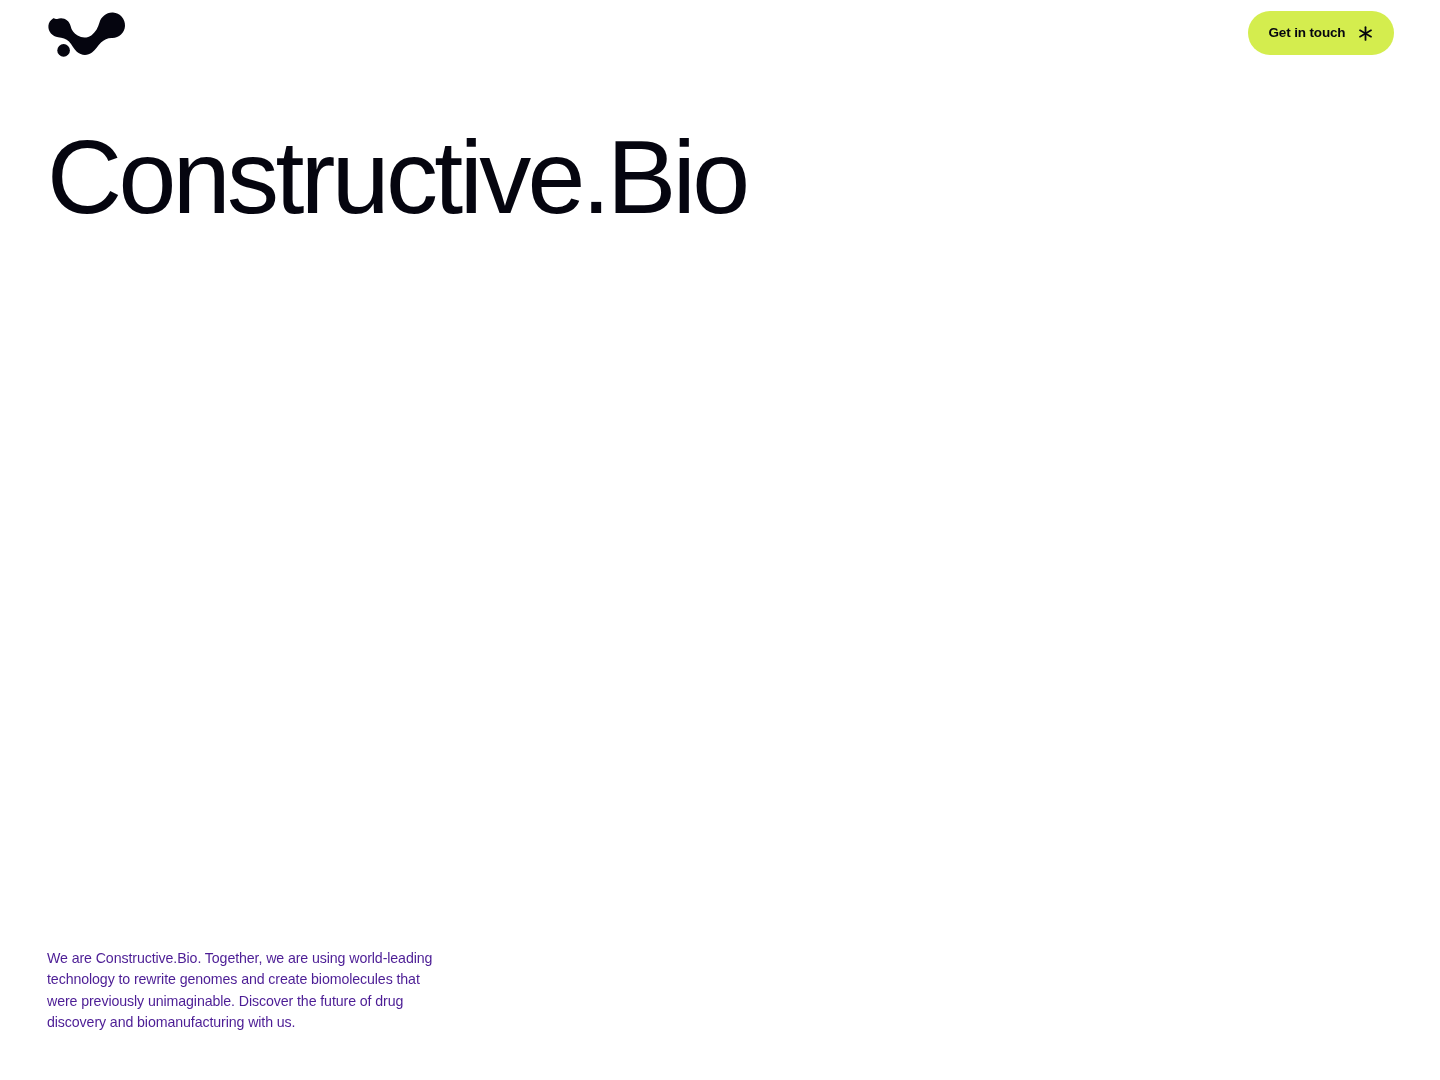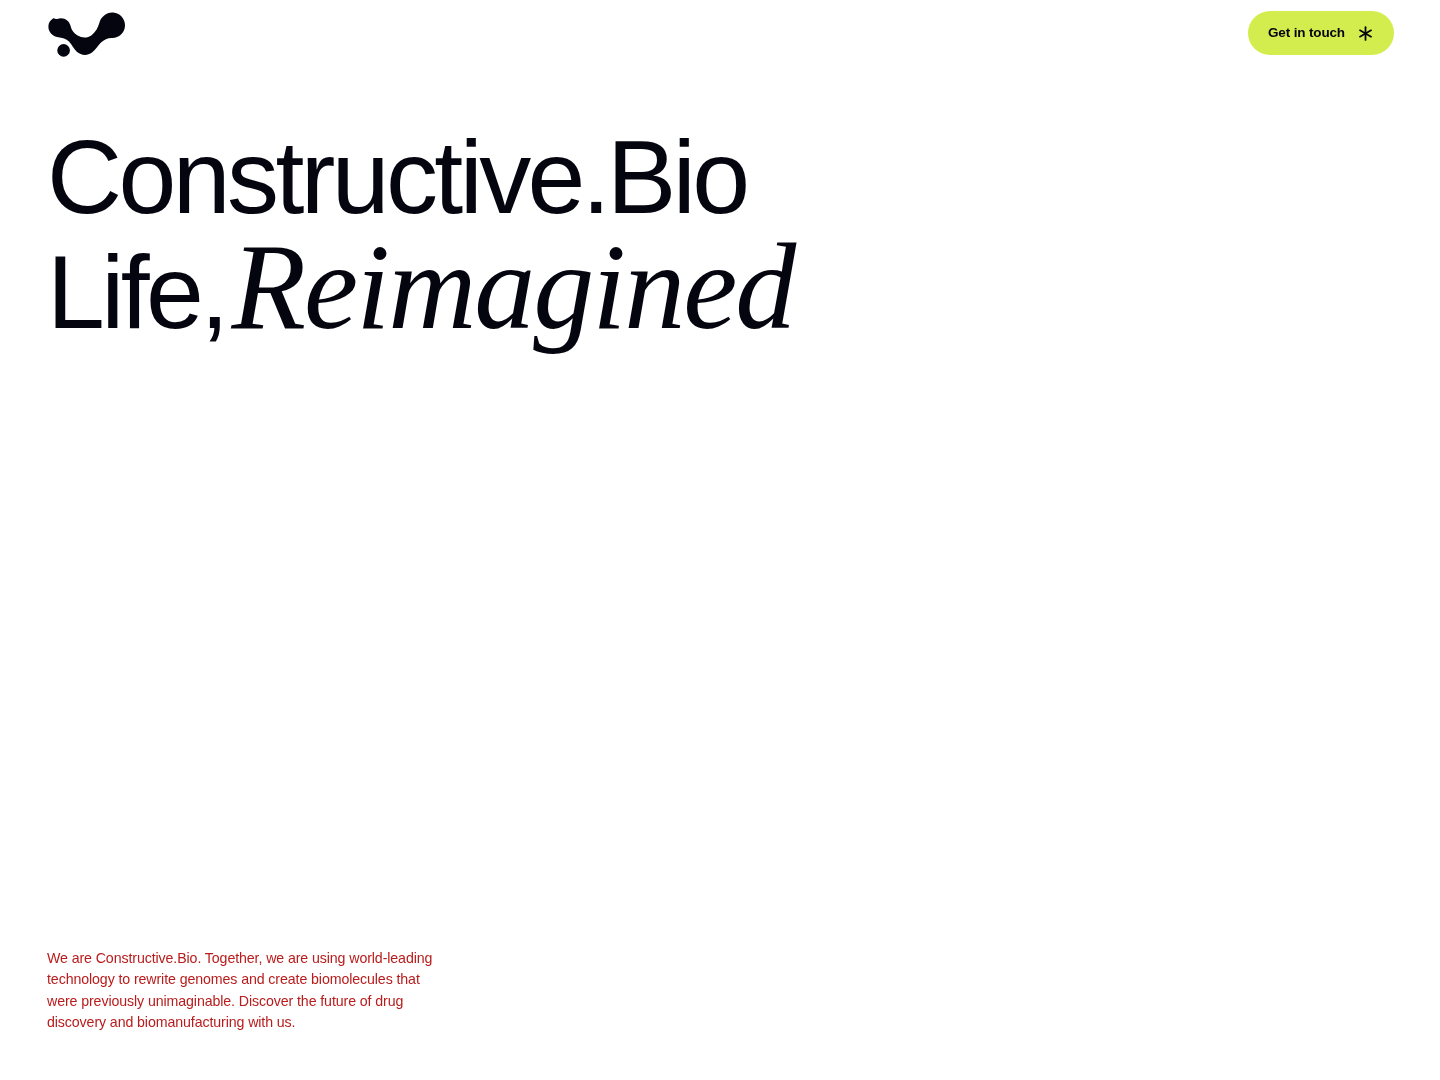--- a/index.html
+++ b/index.html
@@ -40,21 +40,21 @@
     position: absolute;
     left: 1248px;
     top: 11px;
     width: 146px;
     height: 44px;
     background: #d4ed4e;
     border: none;
     border-radius: 999px;
     display: flex;
     align-items: center;
-    justify-content: flex-start;
+    justify-content: center;
     gap: 13px;
     cursor: pointer;
     padding: 0 20px;
     font-family: "Liberation Sans", sans-serif;
   }
 
   .cta-label {
     font-size: 13.5px;
     font-weight: 700;
     letter-spacing: -0.15px;
@@ -105,21 +105,21 @@
   
   .intro-copy {
     position: absolute;
     left: 47px;
     top: 948px;
     width: 390px;
     font-size: 14.2px;
     line-height: 21.3px;
     font-weight: 400;
     letter-spacing: -0.1px;
-    color: #b91c1c;
+    color: #4c1d95;
   }
 </style>
 </head>
 <body>
 
 <header class="site-header">
 
   <svg class="logo-mark" viewBox="0 0 82 48" xmlns="http://www.w3.org/2000/svg">
     <path fill="#05050f" d="
       M13.2,8.0
@@ -151,20 +151,17 @@
       </g>
     </svg>
   </button>
 
 </header>
 
 <main>
 
   <h1 class="hero">
     <span class="headline headline-line">Constructive.Bio</span>
-    <span class="headline headline-line">
-      <span>Life,</span><span class="italic-serif">Reimagined</span>
-    </span>
   </h1>
 
   <p class="intro-copy">We are Constructive.Bio. Together, we are using world-leading technology to rewrite genomes and create biomolecules that were previously unimaginable. Discover the future of drug discovery and biomanufacturing with us.</p>
 
 </main>
 
 </body></html>

